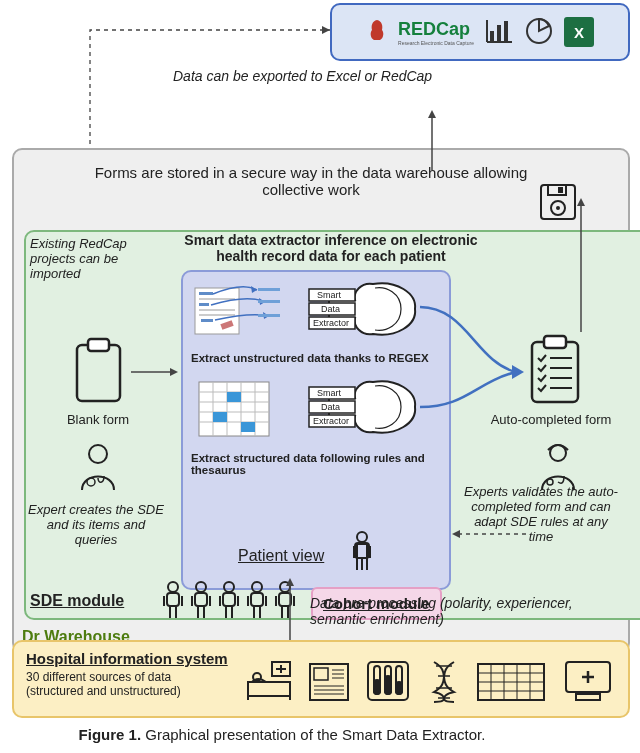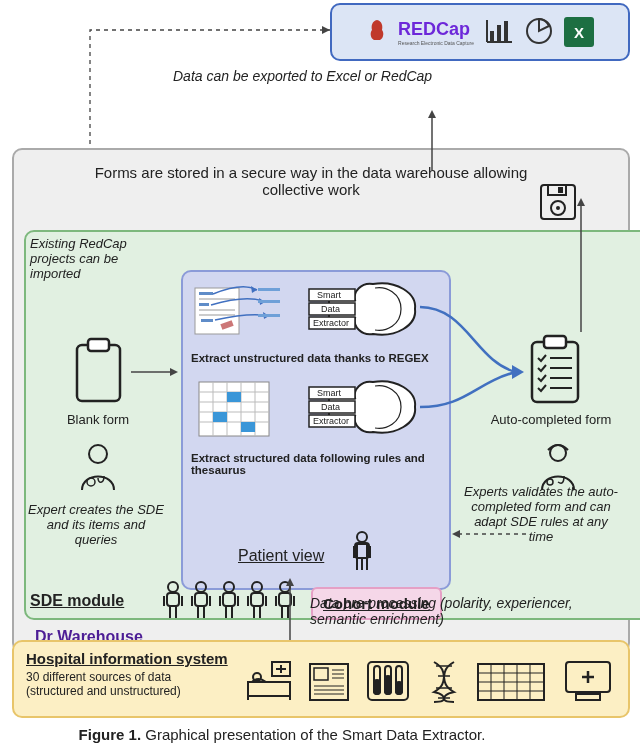--- a/index.html
+++ b/index.html
@@ -73,21 +73,21 @@
 <body>
 
 <div class="abs export-box" style="left:330px; top:3px; width:300px; height:58px;">
   <div style="display:flex; align-items:center; gap:10px; justify-content:center; height:100%;">
     <span>
       <svg width="22" height="26">
           <path d="M11 2 C6 3 5 8 6 12 C4 14 4 20 8 22 L14 22 C18 20 18 14 16 12 C17 8 16 3 11 2 Z" fill="#c0392b"></path>
         </svg>
     </span>
     <span style="display:flex; flex-direction:column;">
-      <span class="bold" style="font-size:18px; color:#6d28d9;">REDCap</span>
+      <span class="bold" style="font-size:18px; color:#15803d;">REDCap</span>
       <span style="font-size:5px; color:#555;">Research Electronic Data Capture</span>
     </span>
     <span>
       <svg width="30" height="28">
           <line x1="3" y1="3" x2="3" y2="25" stroke="#333" stroke-width="2"></line>
           <line x1="3" y1="25" x2="28" y2="25" stroke="#333" stroke-width="2"></line>
           <rect x="6" y="14" width="4" height="11" fill="#333"></rect>
           <rect x="13" y="8" width="4" height="17" fill="#333"></rect>
           <rect x="20" y="4" width="4" height="21" fill="#333"></rect>
         </svg>
@@ -125,20 +125,21 @@
 
   <svg class="abs" style="left:0; top:0; overflow:visible;" width="640" height="120">
     <line x1="418" y1="20" x2="418" y2="-36" stroke="#444" stroke-width="1.5"></line>
     <polygon points="418,-40 414,-32 422,-32" fill="#444"></polygon>
   </svg>
 
   <div class="abs sde-box" style="left:10px; top:80px; width:626px; height:390px;">
 
     <div class="abs italic" style="left:4px; top:4px; width:120px; font-size:13px;">Existing RedCap projects can be imported</div>
 
+    <div class="abs bold center" style="left:150px; top:0px; width:310px; font-size:14px;">Smart data extractor inference on electronic health record data for each patient</div>
 
     <span class="abs" style="left:45px; top:105px;">
       <svg width="55" height="68">
           <rect x="6" y="8" width="43" height="56" rx="5" fill="none" stroke="#222" stroke-width="2.5"></rect>
           <rect x="17" y="2" width="21" height="12" rx="3" fill="#fff" stroke="#222" stroke-width="2.5"></rect>
         </svg>
     </span>
     <div class="abs center" style="left:22px; top:180px; width:100px;">Blank form</div>
 
     <span class="abs" style="left:50px; top:210px;">
@@ -331,21 +332,21 @@
               <line x1="9" y1="26" x2="9" y2="38"></line>
               <line x1="15" y1="26" x2="15" y2="38"></line>
             </g>
         </g>
       </svg>
     </span>
 
     <div class="abs cohort-box underline bold" style="left:285px; top:355px; font-size:15px;text-align:center;">Cohort module</div>
   </div>
 
-  <div class="abs bold" style="left:21px; top:478px; font-size:16px; color:#4c1d95;">Dr Warehouse</div>
+  <div class="abs bold" style="left:8px; top:478px; font-size:16px; color:#4d7c0f;">Dr Warehouse</div>
 </div>
 
 <div class="abs italic" style="left:310px; top:595px; width:290px; font-size:14px;">Data pre-processing (polarity, experiencer, semantic enrichment)</div>
 
 <svg class="abs" style="left:0; top:0;" width="640" height="700">
   <line x1="290" y1="640" x2="290" y2="582" stroke="#444" stroke-width="1.5"></line>
   <polygon points="290,578 286,586 294,586" fill="#444"></polygon>
 </svg>
 
 <div class="abs his-box" style="left:12px; top:640px; width:618px; height:78px;">

